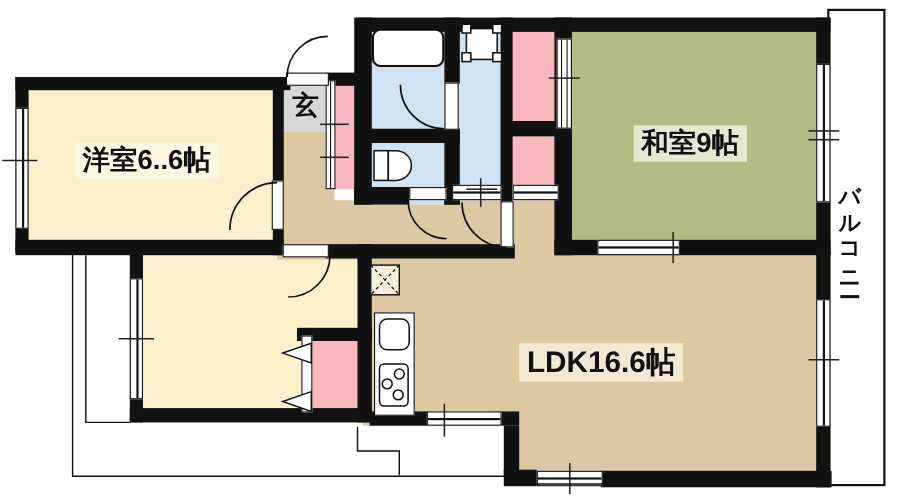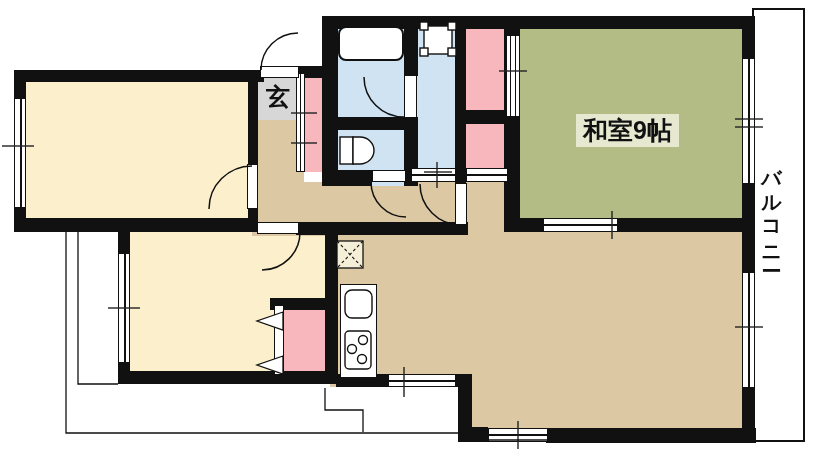--- a/index.html
+++ b/index.html
@@ -177,17 +177,19 @@
       <path d="M499,71 H527"></path>
     </g>
 
     <g fill="none" stroke="#111" stroke-width="1.3">
       <path d="M66,230 L66,433 L463,433 L463,440 L753,440"></path>
       <path d="M78,232 L78,384 L118,384"></path>
       <path d="M325,388 L325,410 L363,410 L363,432"></path>
     </g>
   </svg>
 
+  <div class="lbl" style="left:68px;top:130px;">洋室6..6帖</div>
   <div class="lbl" style="left:576px;top:114px;background:rgba(234,237,215,.92);">和室9帖</div>
+  <div class="lbl" style="left:472px;top:312px;font-size:27px;background:rgba(244,235,215,.92);">LDK16.6帖</div>
   <div class="lbl lbl-nobg" style="left:258px;top:74px;width:40px;height:46px;display:flex;align-items:center;justify-content:center;font-size:24px;">玄</div>
   <div class="lbl lbl-nobg" style="left:760px;top:156px;writing-mode:vertical-rl;font-size:20px;letter-spacing:3px;font-weight:600;">バルコニー</div>
 
 </div>
 
 </body></html>

